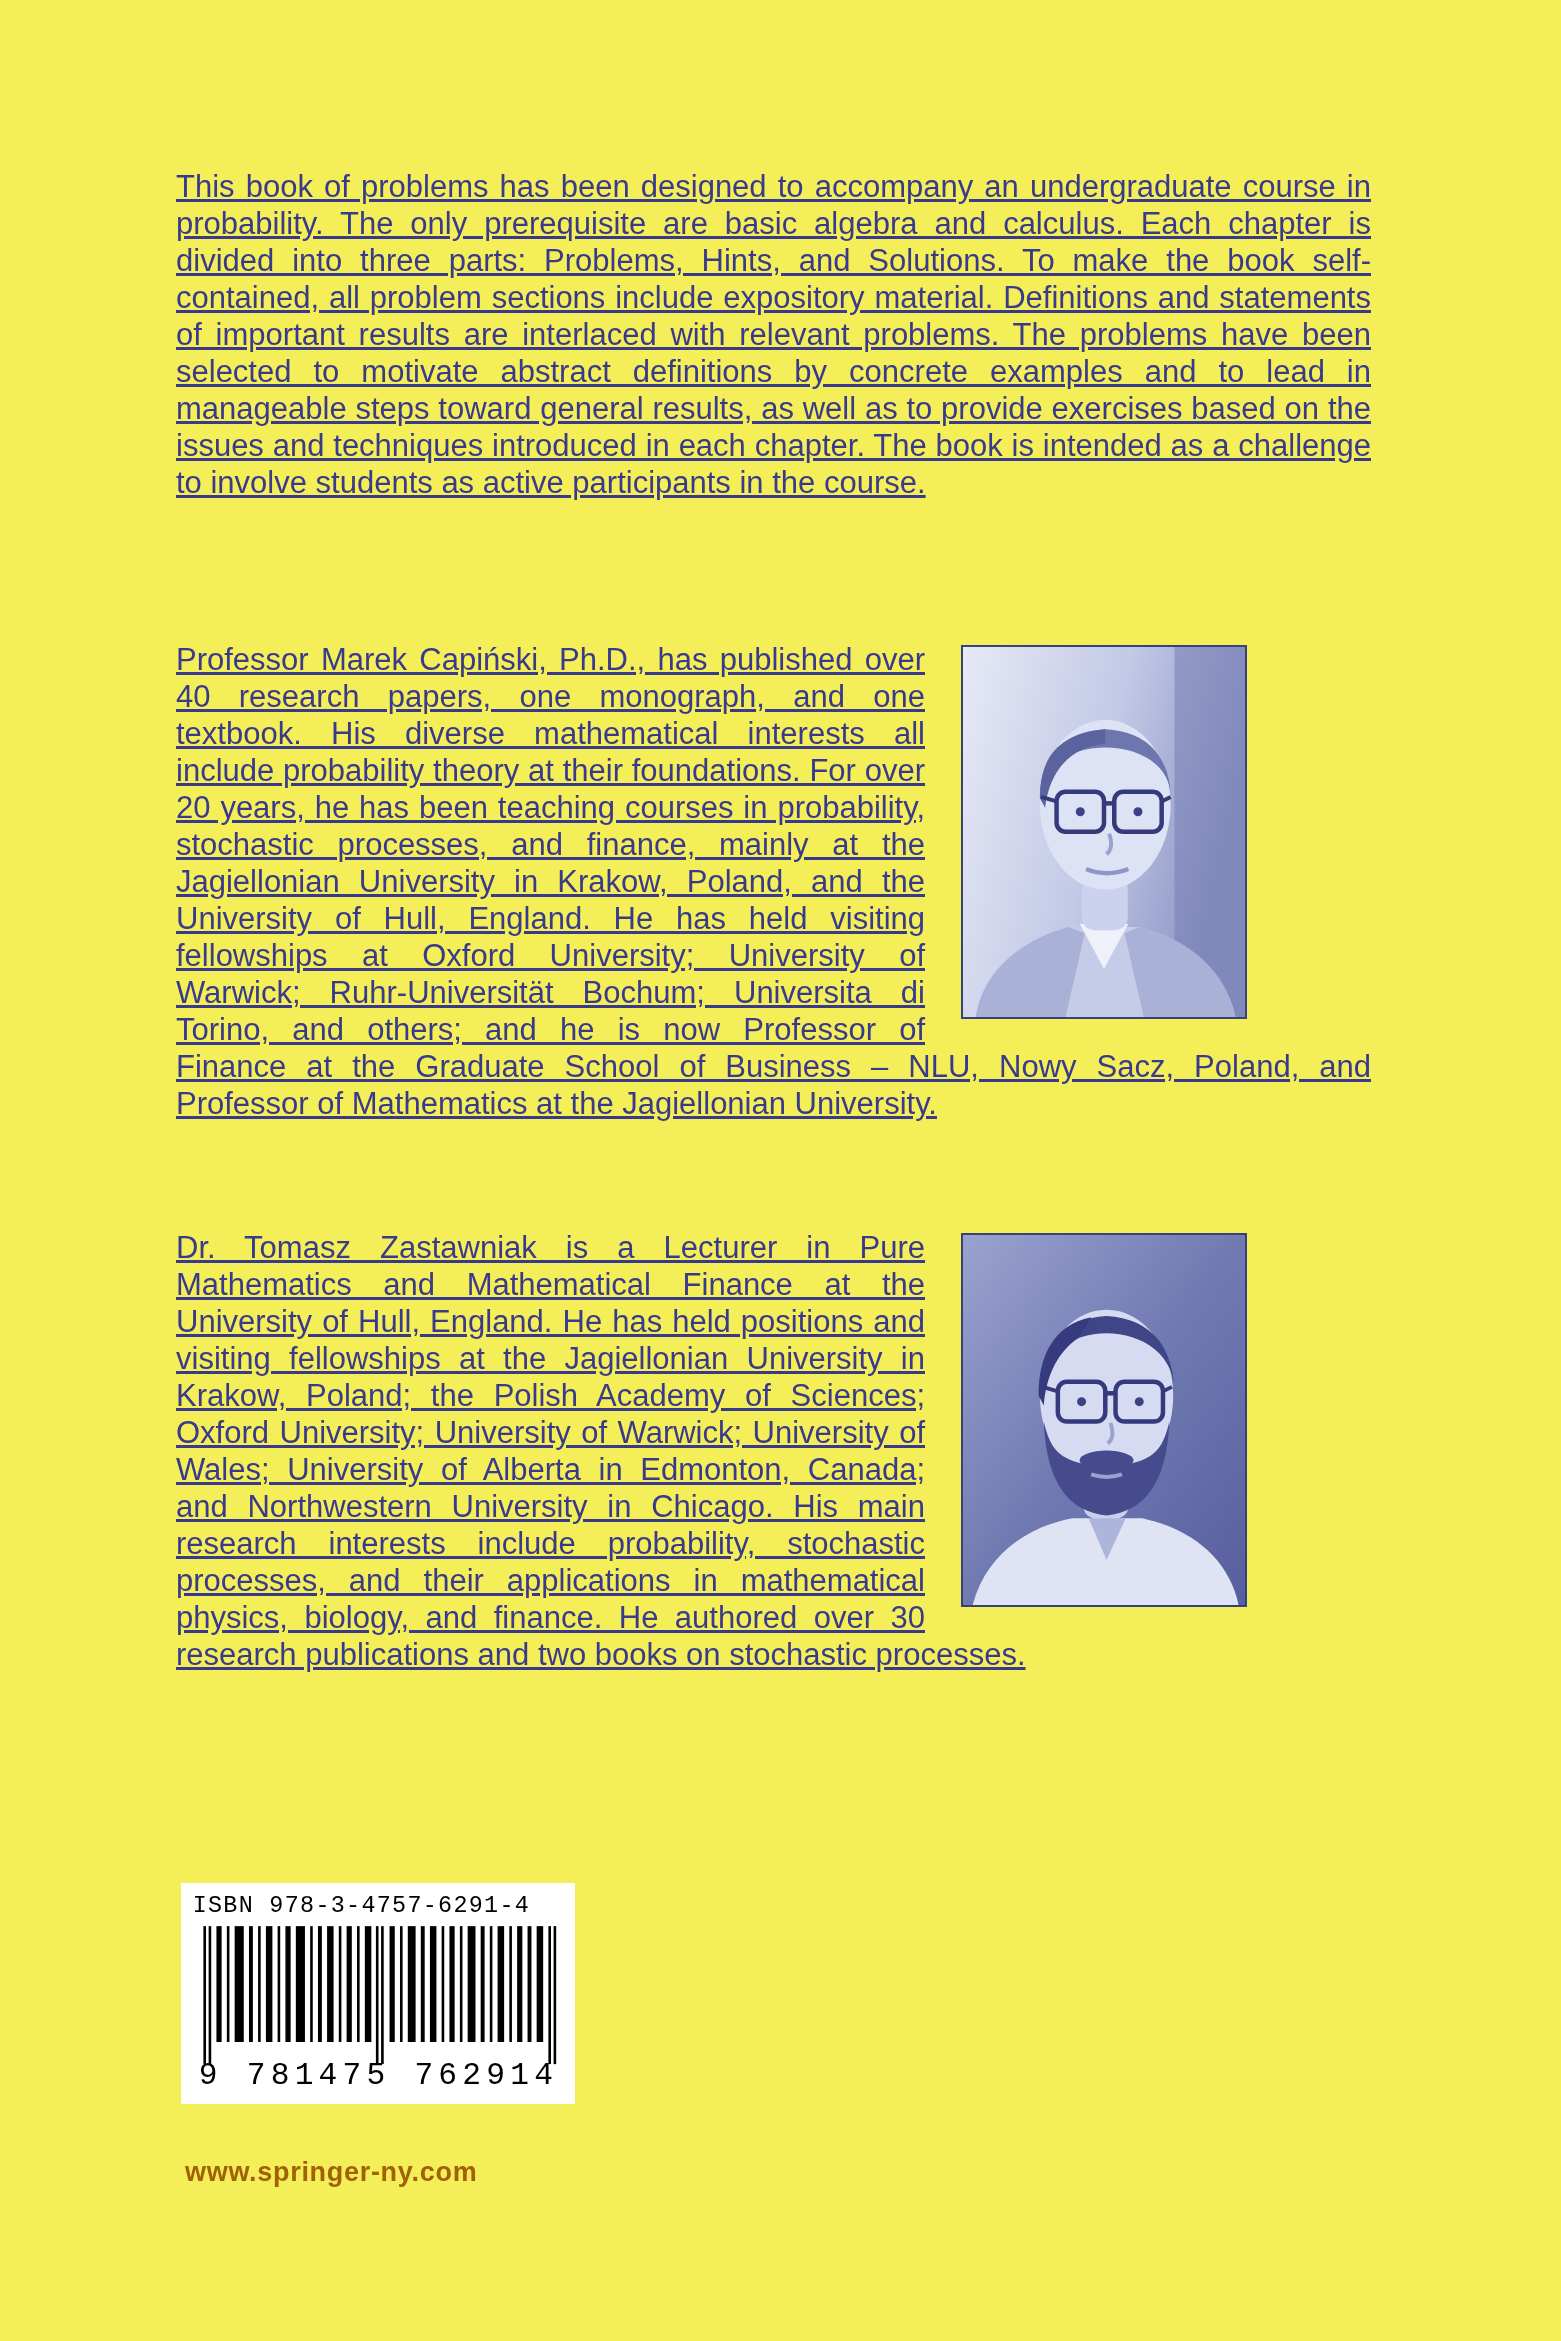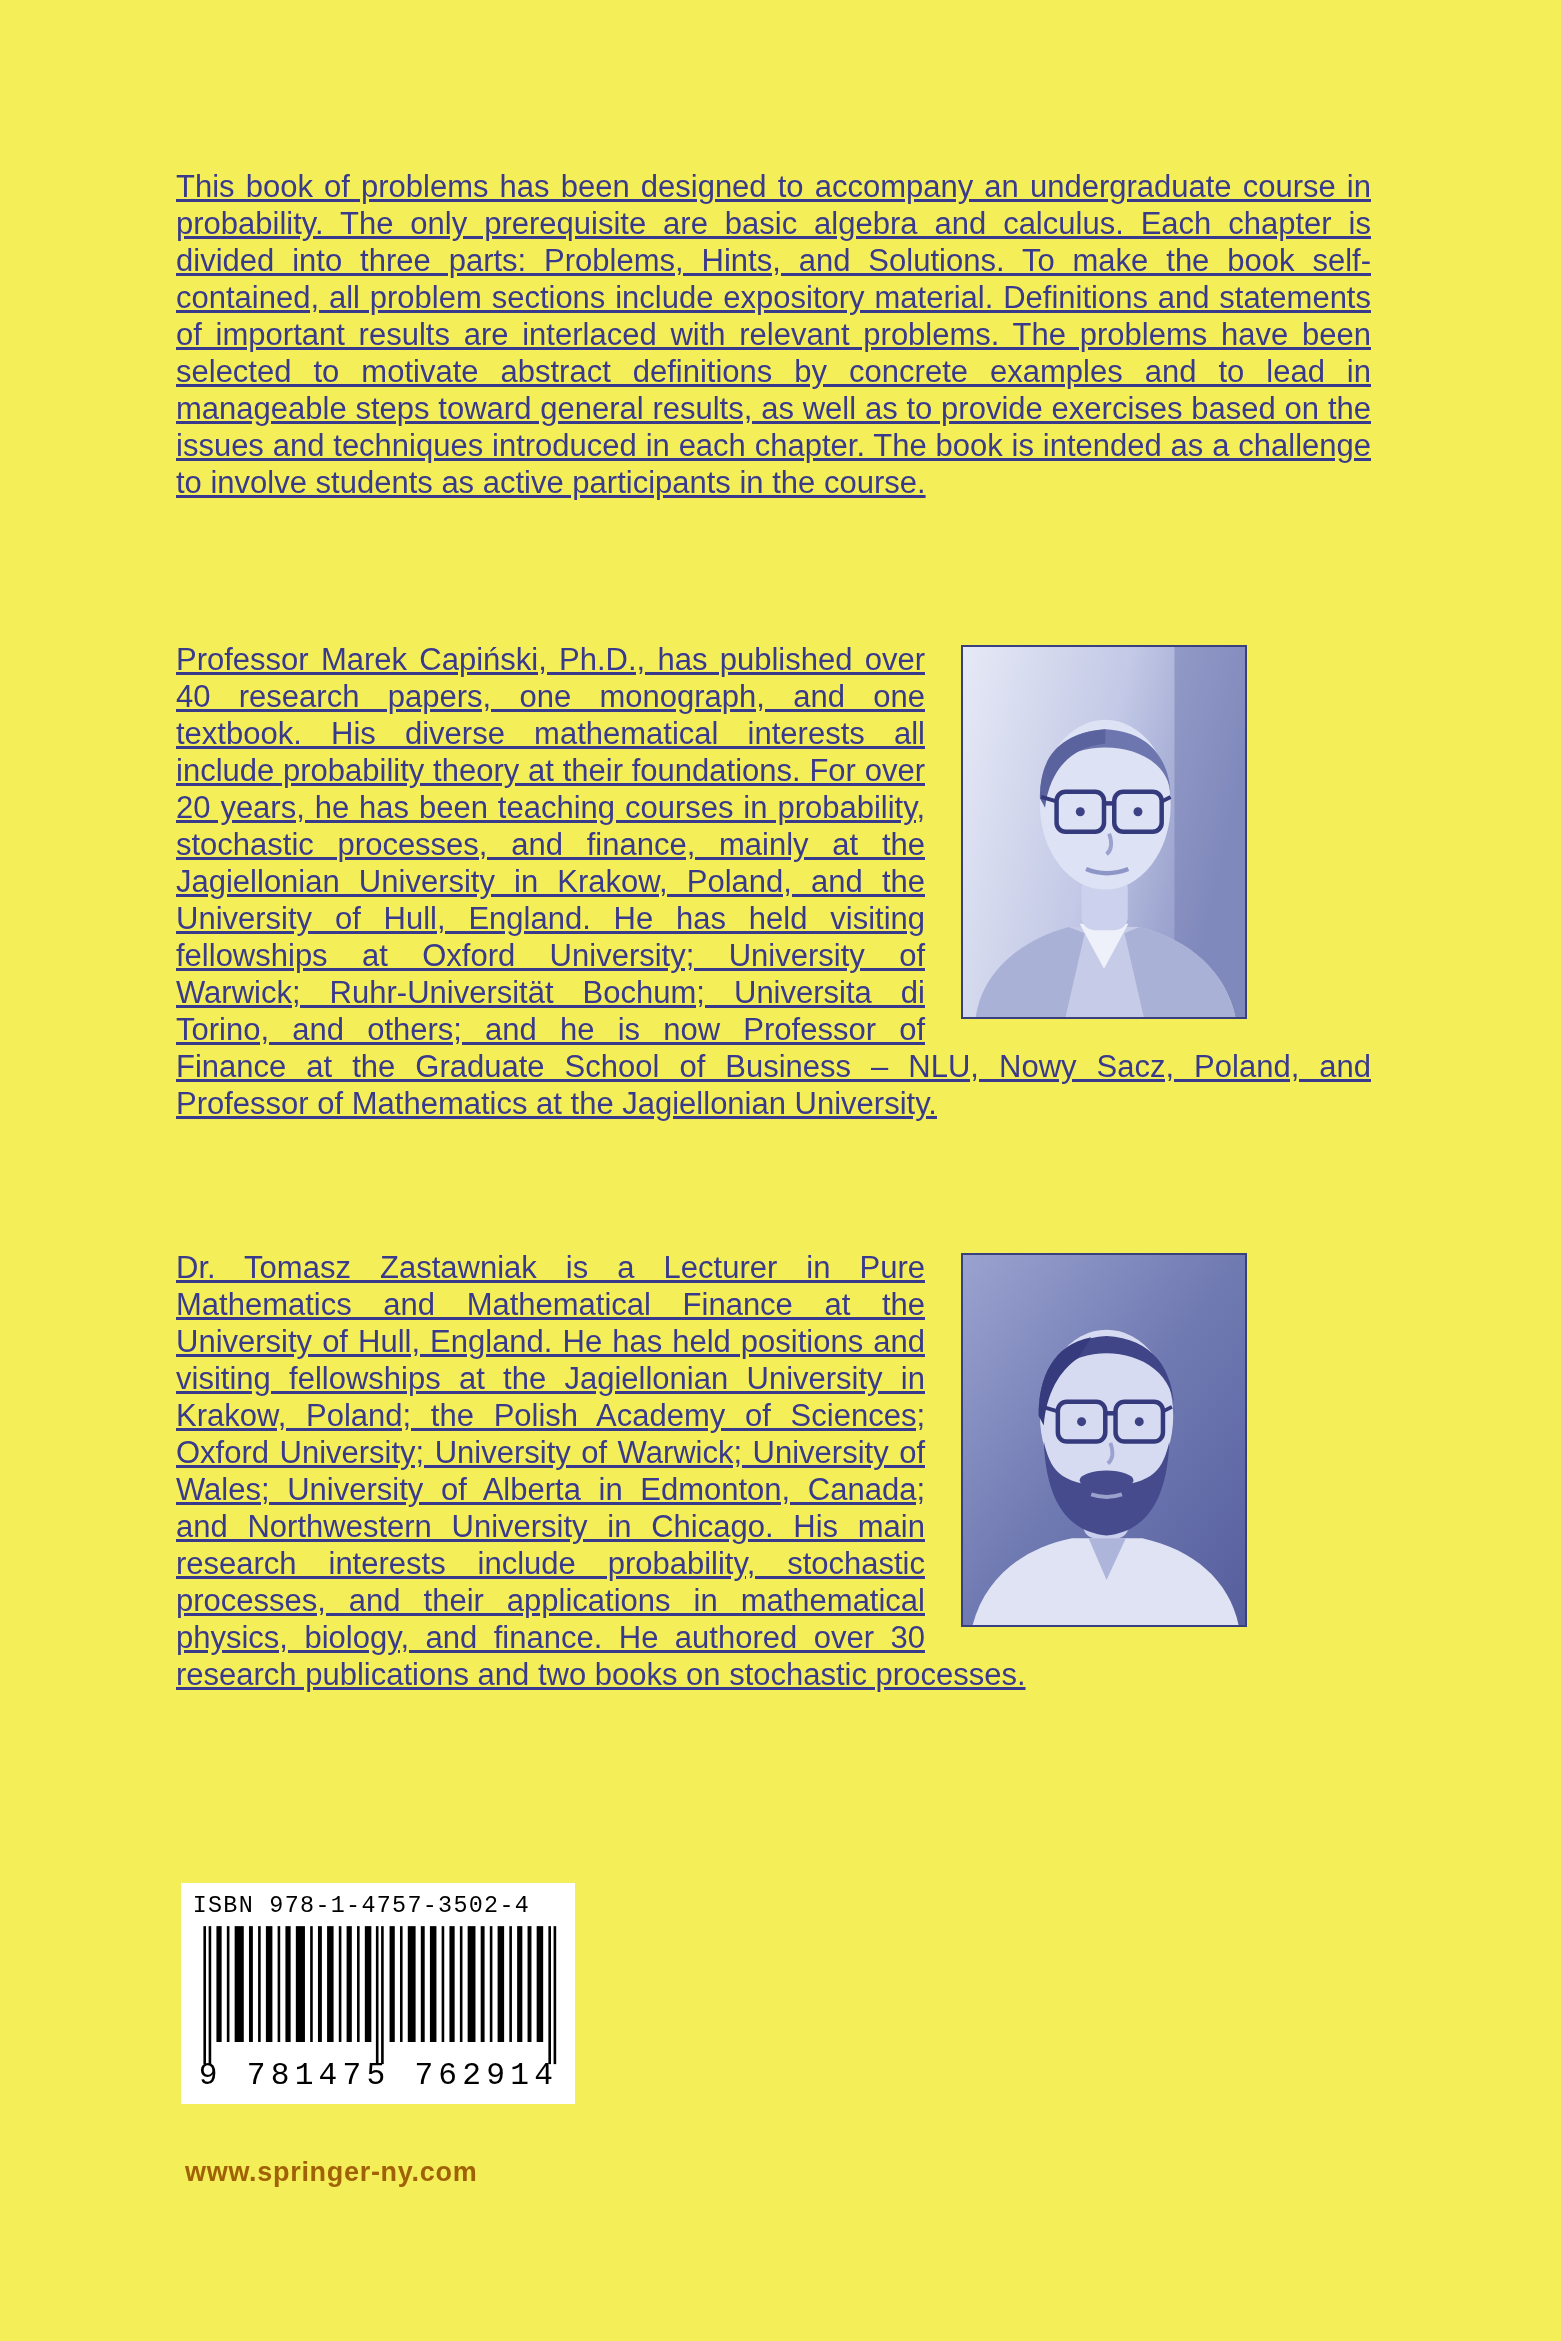--- a/index.html
+++ b/index.html
@@ -15,21 +15,21 @@
     position:absolute;
     left:176px;
     width:1195px;
     font-size:31px;
     line-height:37px;
     text-align:justify;
     text-decoration:underline;
   }
   #intro   { top:168px; }
   #author1 { top:641px; }
-  #author2 { top:1229px;margin-top:20px; }
+  #author2 { top:1229px; }
 
   .photo-frame {
     float:right;
     width:286px;
     height:374px;
     margin:3.9px 124px 10.4px 36px;
     border:2px solid #3a3f7e;
     background:#aab0d6;
     overflow:hidden;
   }
@@ -147,21 +147,21 @@
 
       <circle cx="185" cy="259" r="7" fill="#3c4284"></circle>
       <circle cx="275" cy="259" r="7" fill="#3c4284"></circle>
       <path d="M230,292 Q238,314 226,324" fill="none" stroke="#9ba2cf" stroke-width="6"></path>
     </svg>
   </div>
   <span>Dr. Tomasz Zastawniak is a Lecturer in Pure Mathematics and Mathematical Finance at the University of Hull, England. He has held positions and visiting fellowships at the Jagiellonian University in Krakow, Poland; the Polish Academy of Sciences; Oxford University; University of Warwick; University of Wales; University of Alberta in Edmonton, Canada; and Northwestern University in Chicago. His main research interests include probability, stochastic processes, and their applications in mathematical physics, biology, and finance. He authored over 30 research publications and two books on stochastic processes.</span>
 </div>
 
 <div class="isbn-box">
-  <div class="isbn-label">ISBN 978-1-4757-3502-4</div>
+  <div class="isbn-label">ISBN 978-3-4757-6291-4</div>
   <svg class="barcode" viewBox="0 0 570 250">
     <g fill="#000000">
 
       <rect x="16" y="0" width="4" height="212"></rect>
       <rect x="24" y="0" width="4" height="212"></rect>
 
       <rect x="36" y="0" width="8" height="178"></rect>
       <rect x="52" y="0" width="4" height="178"></rect>
       <rect x="64" y="0" width="14" height="178"></rect>
       <rect x="86" y="0" width="6" height="178"></rect>

